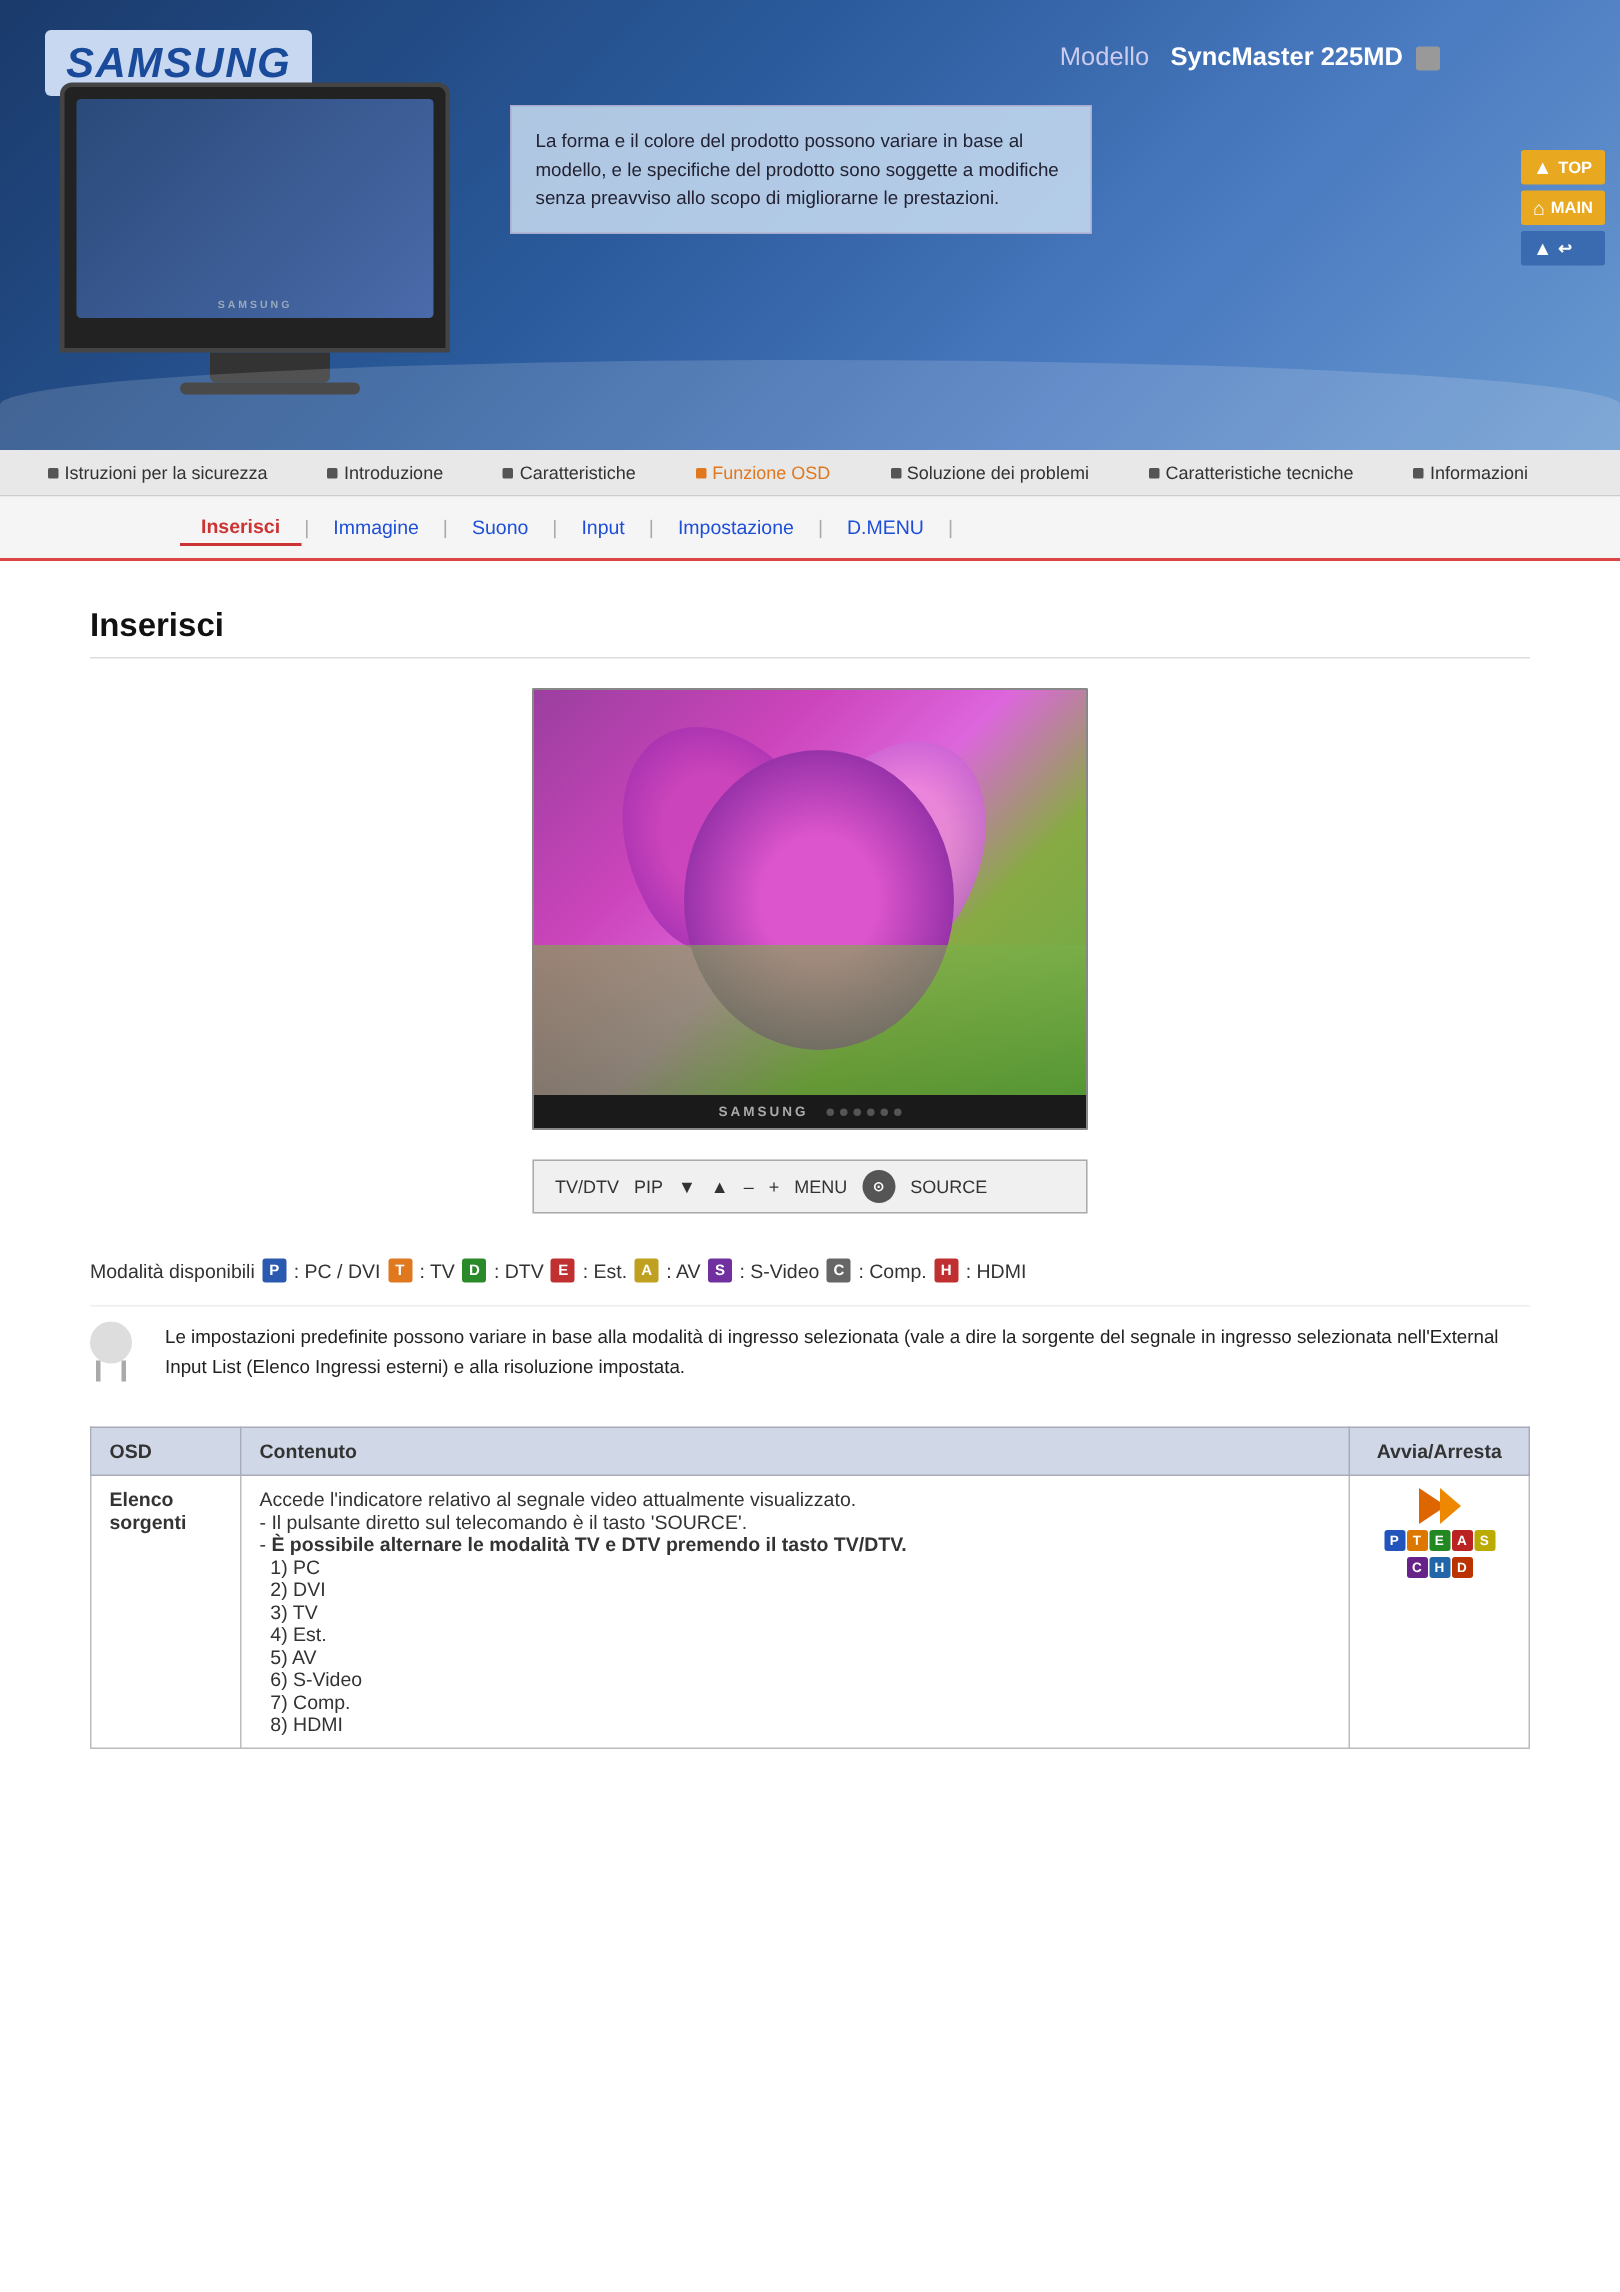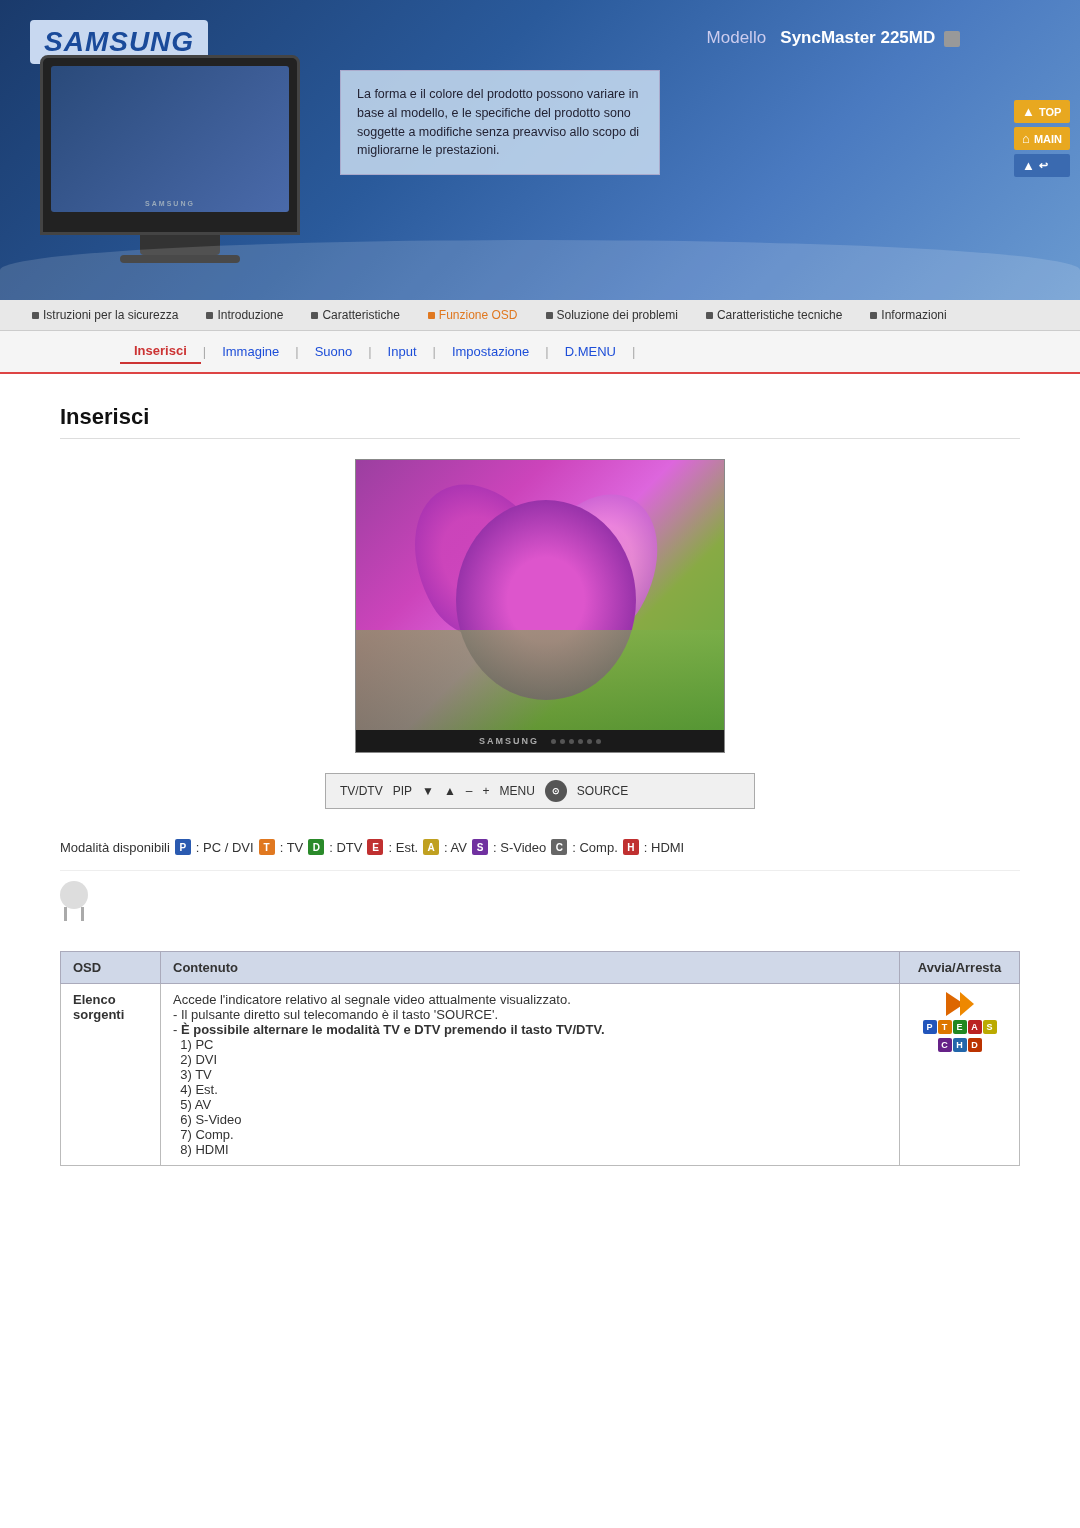--- a/index.html
+++ b/index.html
@@ -87,21 +87,21 @@
       height: 8px;
       background: #2a2a2a;
       margin: 0 auto;
       border-radius: 4px;
     }
 
     .info-box {
       position: absolute;
       top: 70px;
       left: 340px;
-      width: 320px;
+      width: 388px;
       background: rgba(200,220,240,0.85);
       border: 1px solid #aac;
       padding: 14px 16px;
       font-size: 12.5px;
       line-height: 1.5;
       color: #223;
     }
 
     
     .side-nav {
@@ -128,21 +128,21 @@
     .side-btn.blue { background: #3a6ab0; }
     .side-btn .arrow { font-size: 13px; }
 
     
     .top-nav {
       background: #e8e8e8;
       border-bottom: 1px solid #ccc;
       padding: 5px 20px;
       display: flex;
       align-items: center;
-      gap: 4px;
+      gap: 16px;
       font-size: 12px;
     }
     .top-nav-item {
       display: flex;
       align-items: center;
       gap: 4px;
       padding: 3px 12px;
       cursor: pointer;
       color: #333;
       white-space: nowrap;
@@ -259,21 +259,21 @@
     }
     .monitor-dots {
       display: flex; gap: 4px;
     }
     .monitor-dot { width: 5px; height: 5px; background: #555; border-radius: 50%; }
 
     
     .controls-bar {
       background: #f0f0f0;
       border: 1px solid #aaa;
-      width: 430px;
+      width: 370px;
       margin: 0 auto;
       padding: 6px 14px;
       display: flex;
       align-items: center;
       gap: 10px;
       font-size: 12px;
       color: #333;
     }
     .controls-bar span { cursor: pointer; }
     .source-icon {
@@ -564,20 +564,21 @@
 
     <span class="mode-badge badge-red">H</span>
     <span>: HDMI</span>
   </div>
 
   <div class="note-section">
     <div class="note-icon">
       <div class="note-icon-body"></div>
       <div class="note-icon-legs"></div>
     </div>
+    <div class="note-text">Le impostazioni predefinite possono variare in base alla modalità di ingresso selezionata (vale a dire la sorgente del segnale in ingresso selezionata nell'External Input List (Elenco Ingressi esterni) e alla risoluzione impostata.</div>
   </div>
 
   <table class="info-table">
     <thead>
       <tr>
         <th class="osd-col">OSD</th>
         <th class="content-col">Contenuto</th>
         <th class="avvia-col">Avvia/Arresta</th>
       </tr>
     </thead>

